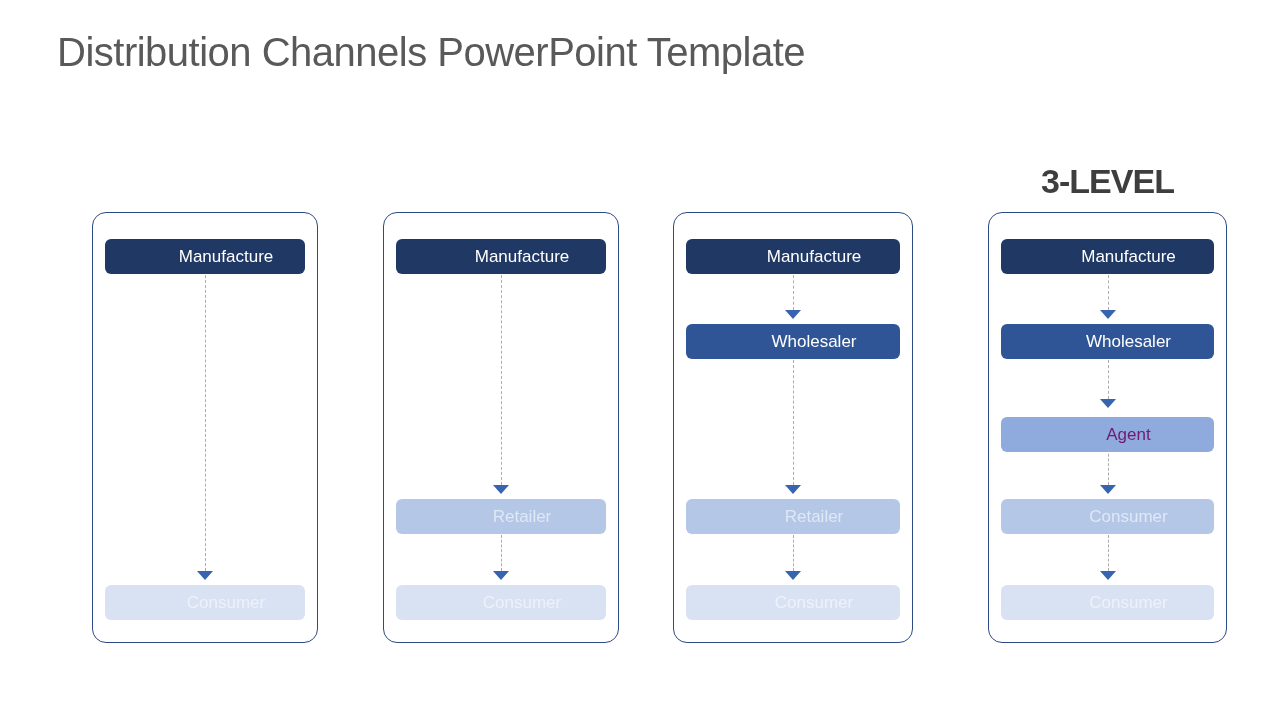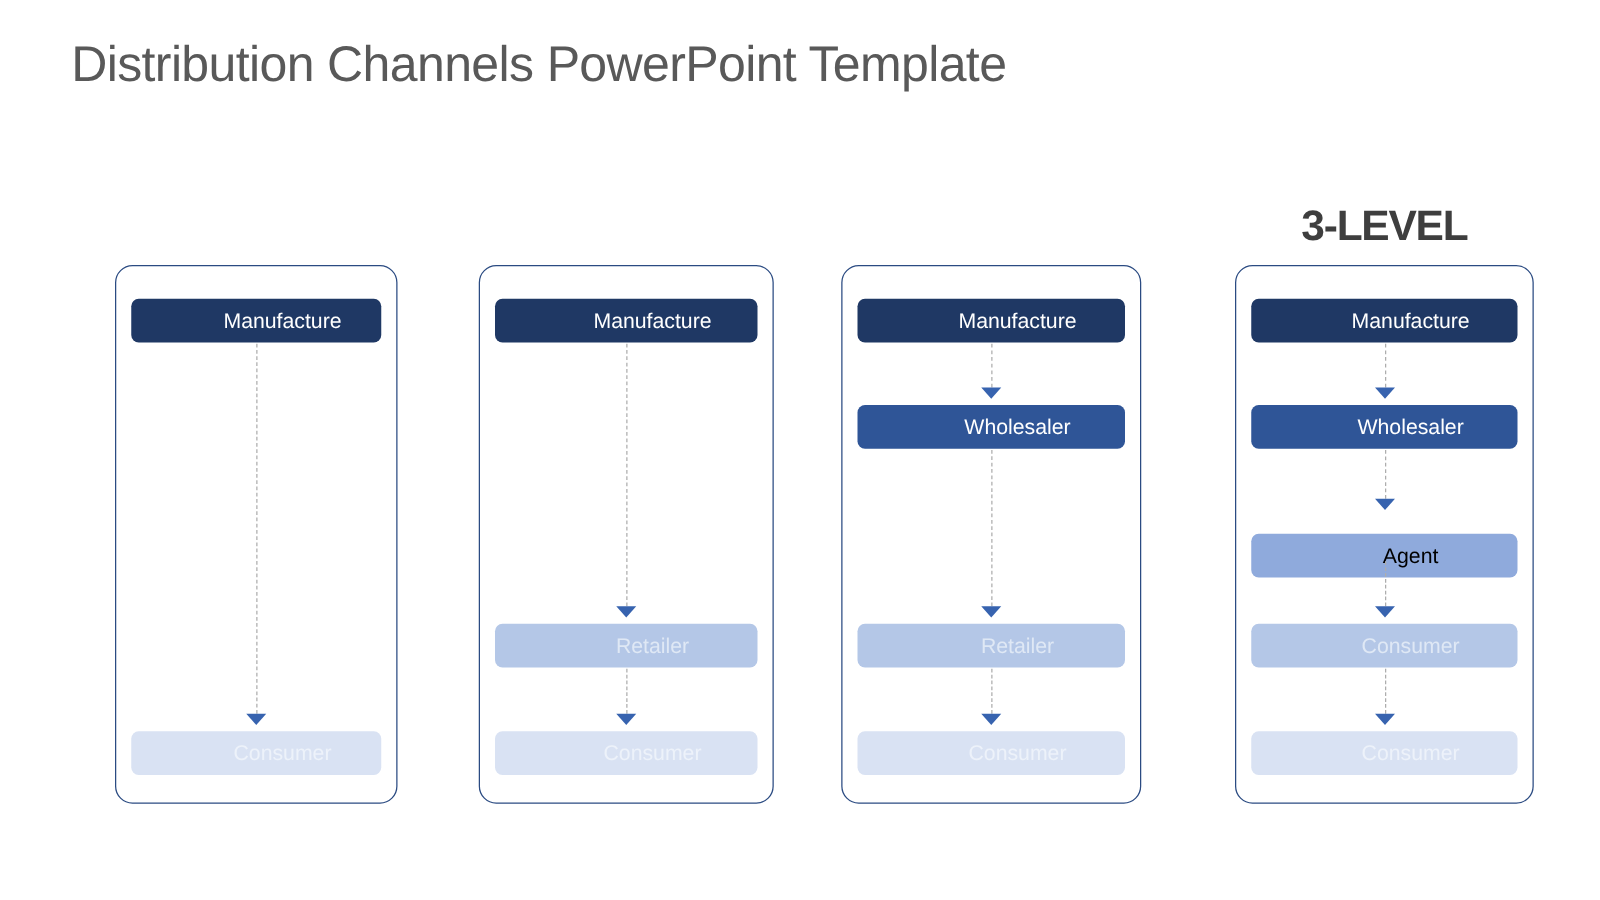--- a/index.html
+++ b/index.html
@@ -118,21 +118,21 @@
       </div>
       <div class="column" style="left: 964px; width: 239px; margin-left: 24px;">
         <div class="col-header">3-LEVEL</div>
         <div class="frame" style="border-color: rgb(43, 75, 130);">
           <div class="level-box" style="top: 26px; background: rgb(31, 56, 100); color: rgb(255, 255, 255);">Manufacture</div>
           <div class="conn-line" style="top: 62px; height: 35px; border-left-color: rgb(173, 173, 173);"></div>
           <div class="arrow-head" style="top: 97px; border-top-color: rgb(55, 99, 175);"></div>
           <div class="level-box" style="top: 111px; background: rgb(47, 85, 151); color: rgb(255, 255, 255);">Wholesaler</div>
           <div class="conn-line" style="top: 147px; height: 39px; border-left-color: rgb(173, 173, 173);"></div>
           <div class="arrow-head" style="top: 186px; border-top-color: rgb(55, 99, 175);"></div>
-          <div class="level-box" style="top: 214px; background: rgb(143, 170, 220); color: #000000;">Agent</div>
+          <div class="level-box" style="top: 204px; background: rgb(143, 170, 220); color: #701a75;">Agent</div>
           <div class="conn-line" style="top: 236px; height: 36px; border-left-color: rgb(173, 173, 173);"></div>
           <div class="arrow-head" style="top: 272px; border-top-color: rgb(55, 99, 175);"></div>
           <div class="level-box" style="top: 286px; background: rgb(180, 199, 231); color: rgb(223, 232, 245);">Consumer</div>
           <div class="conn-line" style="top: 322px; height: 36px; border-left-color: rgb(173, 173, 173);"></div>
           <div class="arrow-head" style="top: 358px; border-top-color: rgb(55, 99, 175);"></div>
           <div class="level-box" style="top: 372px; background: rgb(217, 226, 243); color: rgb(237, 242, 250);">Consumer</div>
         </div>
       </div>
     </div>
 </div>

